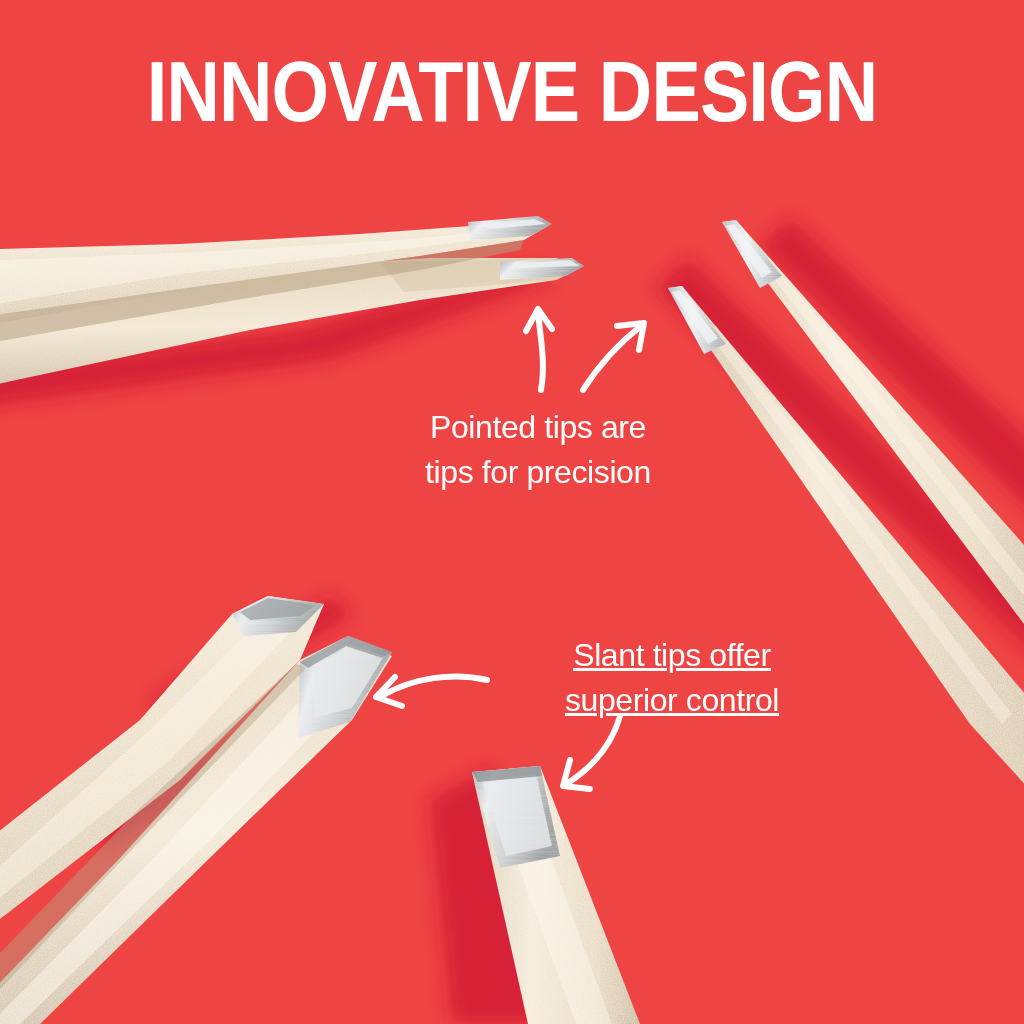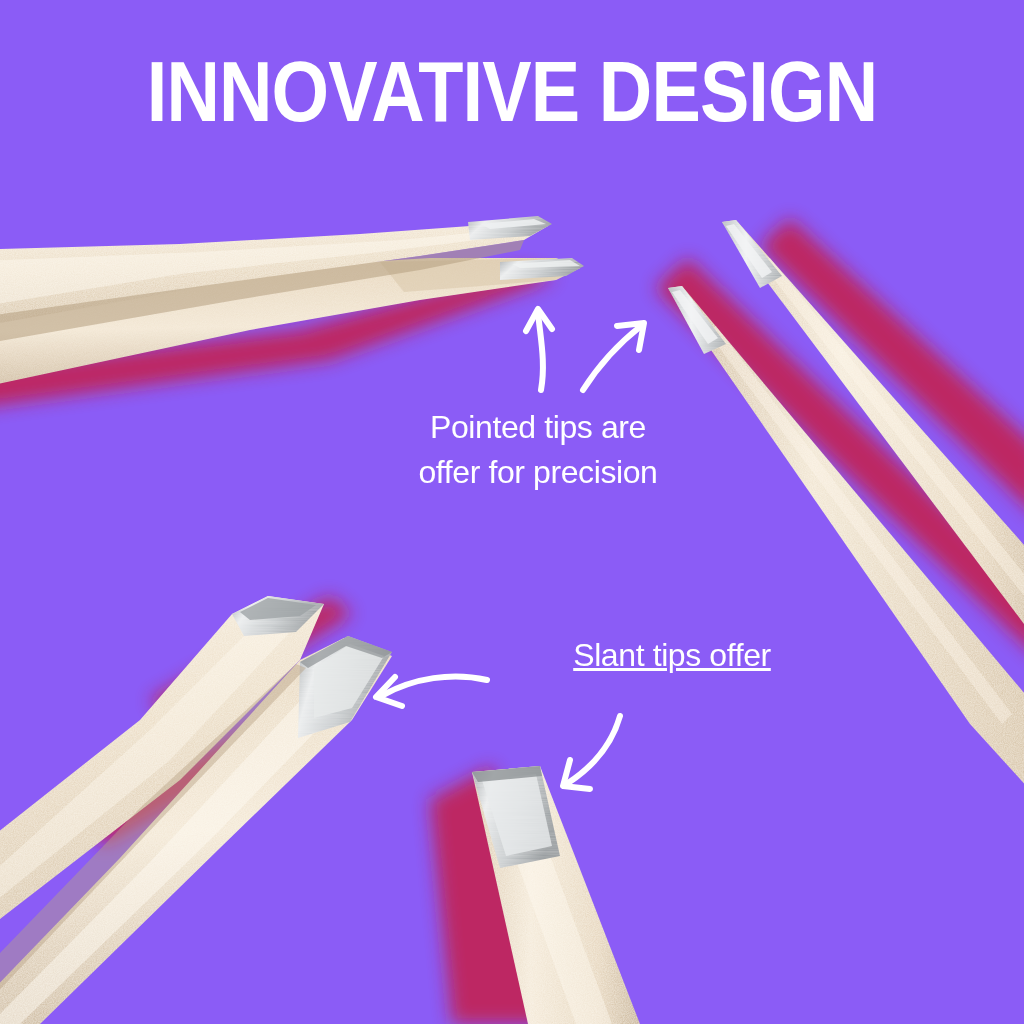--- a/index.html
+++ b/index.html
@@ -62,21 +62,21 @@
     height: 1024px;
     pointer-events: none;
   }
   #art-tweezers { z-index: 1; }
   #art-arrows   { z-index: 3; }
   #headline, .caption { z-index: 4; }
 </style>
 </head>
 <body>
 
-<div id="canvas" style="background: #8b5cf6;">
+<div id="canvas" style="background: #ef4444;">
 
   <svg class="art" id="art-tweezers" viewBox="0 0 1024 1024">
     <defs>
 
       <filter id="speckle" x="-10%" y="-10%" width="120%" height="120%">
         <feTurbulence type="fractalNoise" baseFrequency="0.9" numOctaves="4" seed="7" result="n"></feTurbulence>
         <feColorMatrix in="n" type="matrix" values="0 0 0 0 1  0 0 0 0 0.97  0 0 0 0 0.9  0 0 0 0.55 0" result="sp"></feColorMatrix>
         <feComposite in="sp" in2="SourceGraphic" operator="atop"></feComposite>
       </filter>
       <filter id="speckleSoft" x="-10%" y="-10%" width="120%" height="120%">
@@ -243,20 +243,21 @@
         <path d="M 620 716 C 612 744, 594 766, 568 783"></path>
         <path d="M 570 760 L 563 786 L 590 789"></path>
       </g>
     </g>
   </svg>
 
   <div id="headline">INNOVATIVE DESIGN</div>
 
   <div class="caption" id="caption-pointed">
     <div>Pointed tips are</div>
-    <div>offer for precision</div>
+    <div>tips for precision</div>
   </div>
 
   <div class="caption" id="caption-slant">
     <div>Slant tips offer</div>
+    <div>superior control</div>
   </div>
 
 </div>
 
 </body></html>

